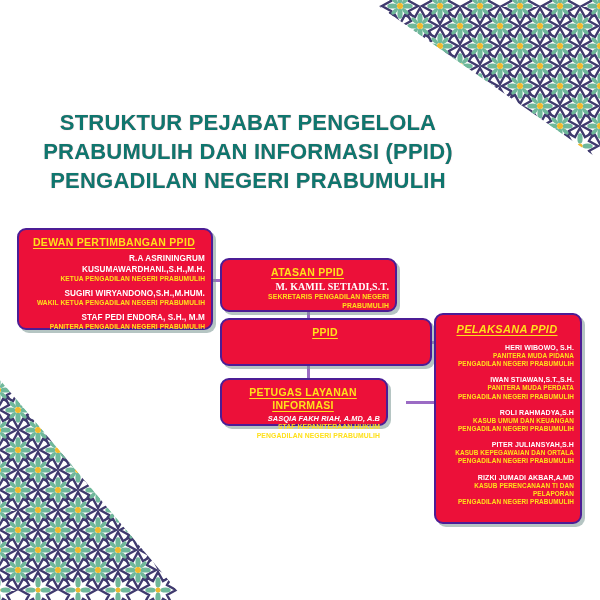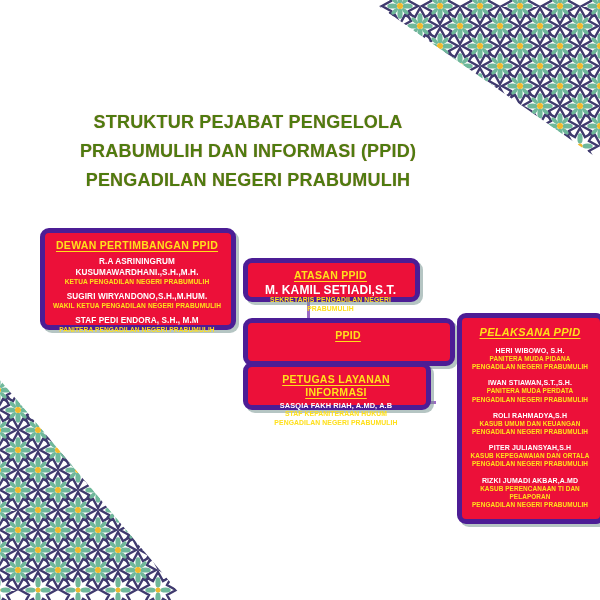--- a/index.html
+++ b/index.html
@@ -15,80 +15,79 @@
   
   .deco{position:absolute;pointer-events:none;}
   .deco svg{display:block;}
   #deco-tr{top:0;right:0;}
   #deco-bl{bottom:0;left:0;}
 
   
   #title{
     position:absolute;left:0;top:108px;width:496px;
     text-align:center;
-    color:#4d7c0f;
+    color:#0f766e;
     font-weight:bold;
-    font-size:18px;
+    font-size:22px;
     line-height:29px;
     letter-spacing:.2px;
     text-shadow:0 0 1px rgba(238,28,60,.45);
   }
   #title div{white-space:nowrap;}
 
   
   .box{
     position:absolute;
     background:#EC1039;
-    border:5px solid #4c1d95;
+    border:2px solid #4c1d95;
     border-radius:9px;
     box-sizing:border-box;
     box-shadow:3px 3px 0 rgba(120,150,145,.55);
     text-align:center;
     color:#ffffff;
     padding:6px 6px 7px 4px;
-    margin-left:23px;
   }
   .box-title{
     color:#FFE01B;
     font-weight:bold;
     text-decoration:underline;
     text-underline-offset:2px;
     letter-spacing:.3px;
   }
-  .person{margin-top:6px;}
+  .person{margin-top:6px;text-align:right;}
   .person:first-of-type{margin-top:5px;}
   .p-name{
     color:#ffffff;font-weight:bold;letter-spacing:.1px;
   }
   .p-role{
     color:#FFE01B;font-weight:bold;letter-spacing:.1px;
   }
 
   
   #box-dewan{left:17px;top:228px;width:196px;height:102px;}
   #box-dewan .box-title{font-size:10.5px;line-height:13px;}
   #box-dewan .p-name{font-size:8.2px;line-height:10.5px;}
   #box-dewan .p-role{font-size:6.6px;line-height:8.6px;}
   #box-dewan .person{margin-top:5px;}
 
-  #box-atasan{left:220px;top:258px;width:177px;height:44px;}
+  #box-atasan{left:220px;top:258px;width:177px;height:54px;}
   #box-atasan .box-title{font-size:10.5px;line-height:13px;}
-  #box-atasan .p-name{font-size:12px;line-height:10px;}
+  #box-atasan .p-name{font-size:10px;line-height:10px;font-family:Liberation Serif, serif;}
   #box-atasan .p-role{font-size:6.8px;line-height:9px;}
   #box-atasan .person{margin-top:3px;}
 
   #box-ppid{left:220px;top:318px;width:212px;height:48px;}
   #box-ppid .box-title{font-size:10.5px;line-height:13px;}
   #box-ppid .p-name{font-size:7.6px;line-height:9.6px;}
   #box-ppid .p-role{font-size:6.8px;line-height:8.6px;}
   #box-ppid .person{margin-top:2px;}
 
-  #box-petugas{left:220px;top:362px;width:188px;height:48px;}
+  #box-petugas{left:220px;top:378px;width:168px;height:48px;}
   #box-petugas .box-title{font-size:10.5px;line-height:13px;}
-  #box-petugas .p-name{font-size:7.4px;line-height:9.4px;}
+  #box-petugas .p-name{font-size:7.4px;line-height:9.4px;font-style:italic;}
   #box-petugas .p-role{font-size:6.8px;line-height:8.6px;}
   #box-petugas .person{margin-top:2px;}
 
   #box-pelaksana{left:434px;top:313px;width:148px;height:211px;padding-top:7px;}
   #box-pelaksana .box-title{font-size:11px;line-height:14px;font-style:italic;}
   #box-pelaksana .p-name{font-size:7px;line-height:9px;}
   #box-pelaksana .p-role{font-size:6.4px;line-height:8.2px;}
   #box-pelaksana .person{margin-top:7px;}
 
   

